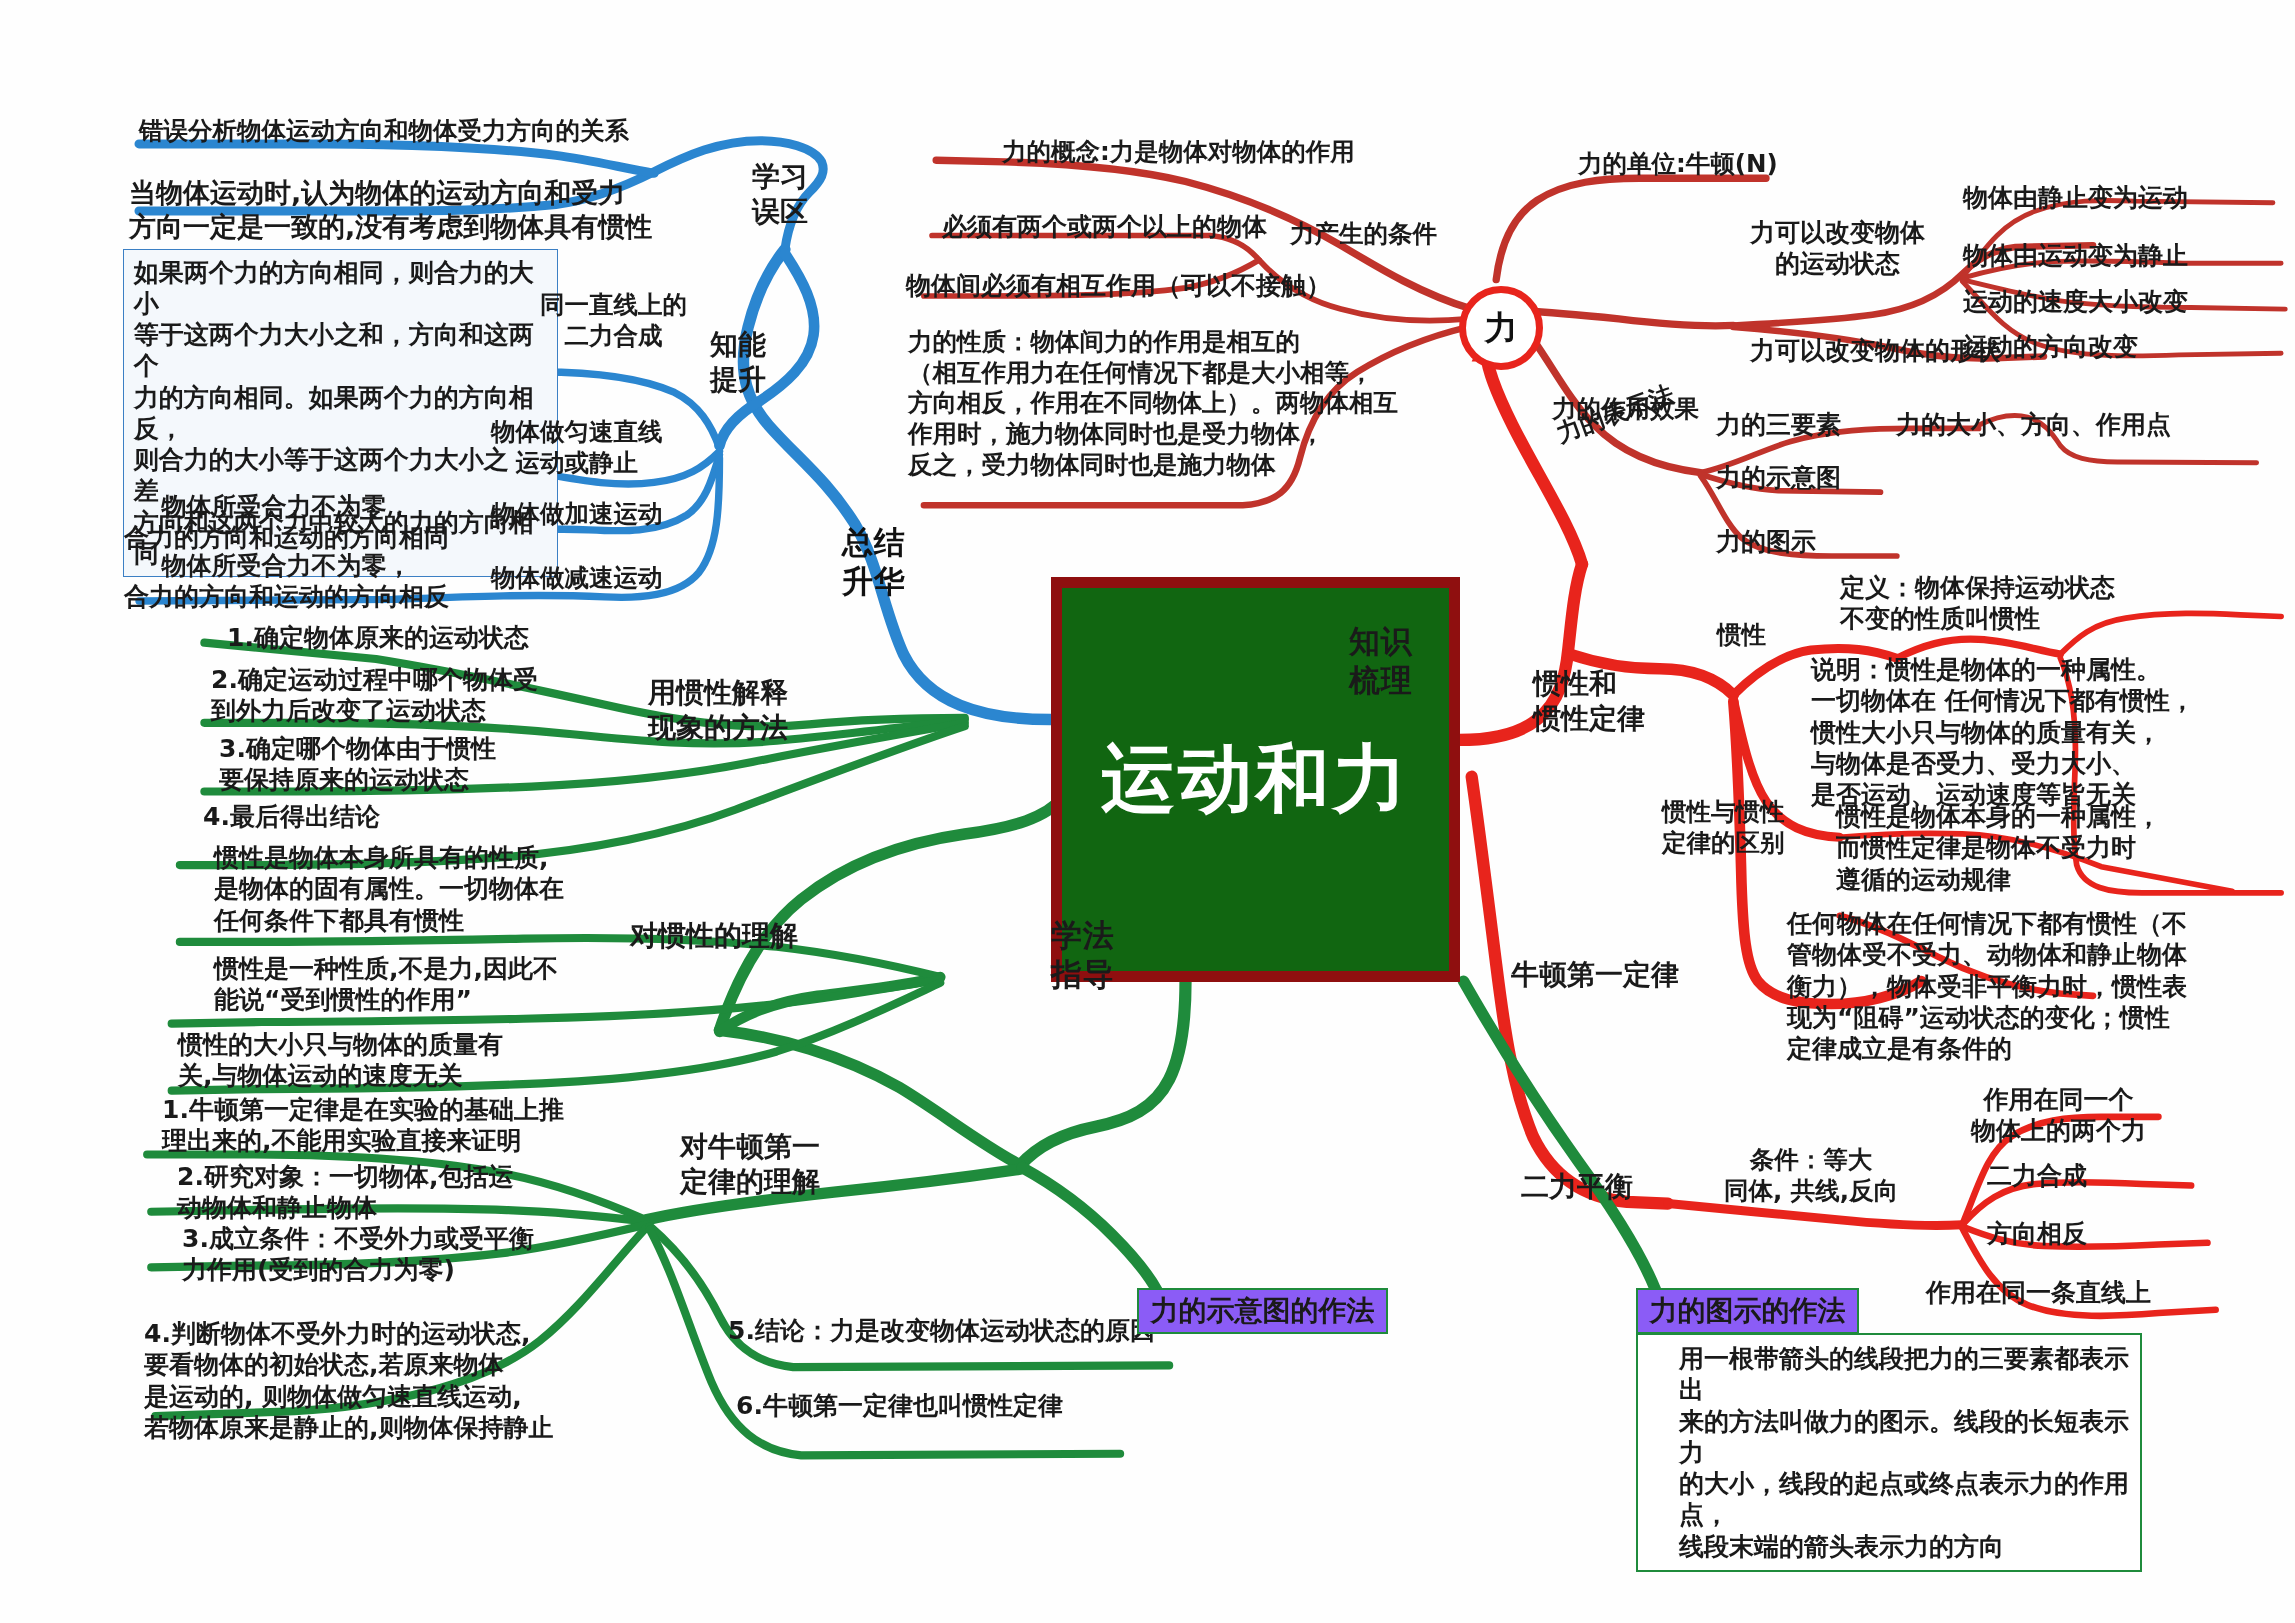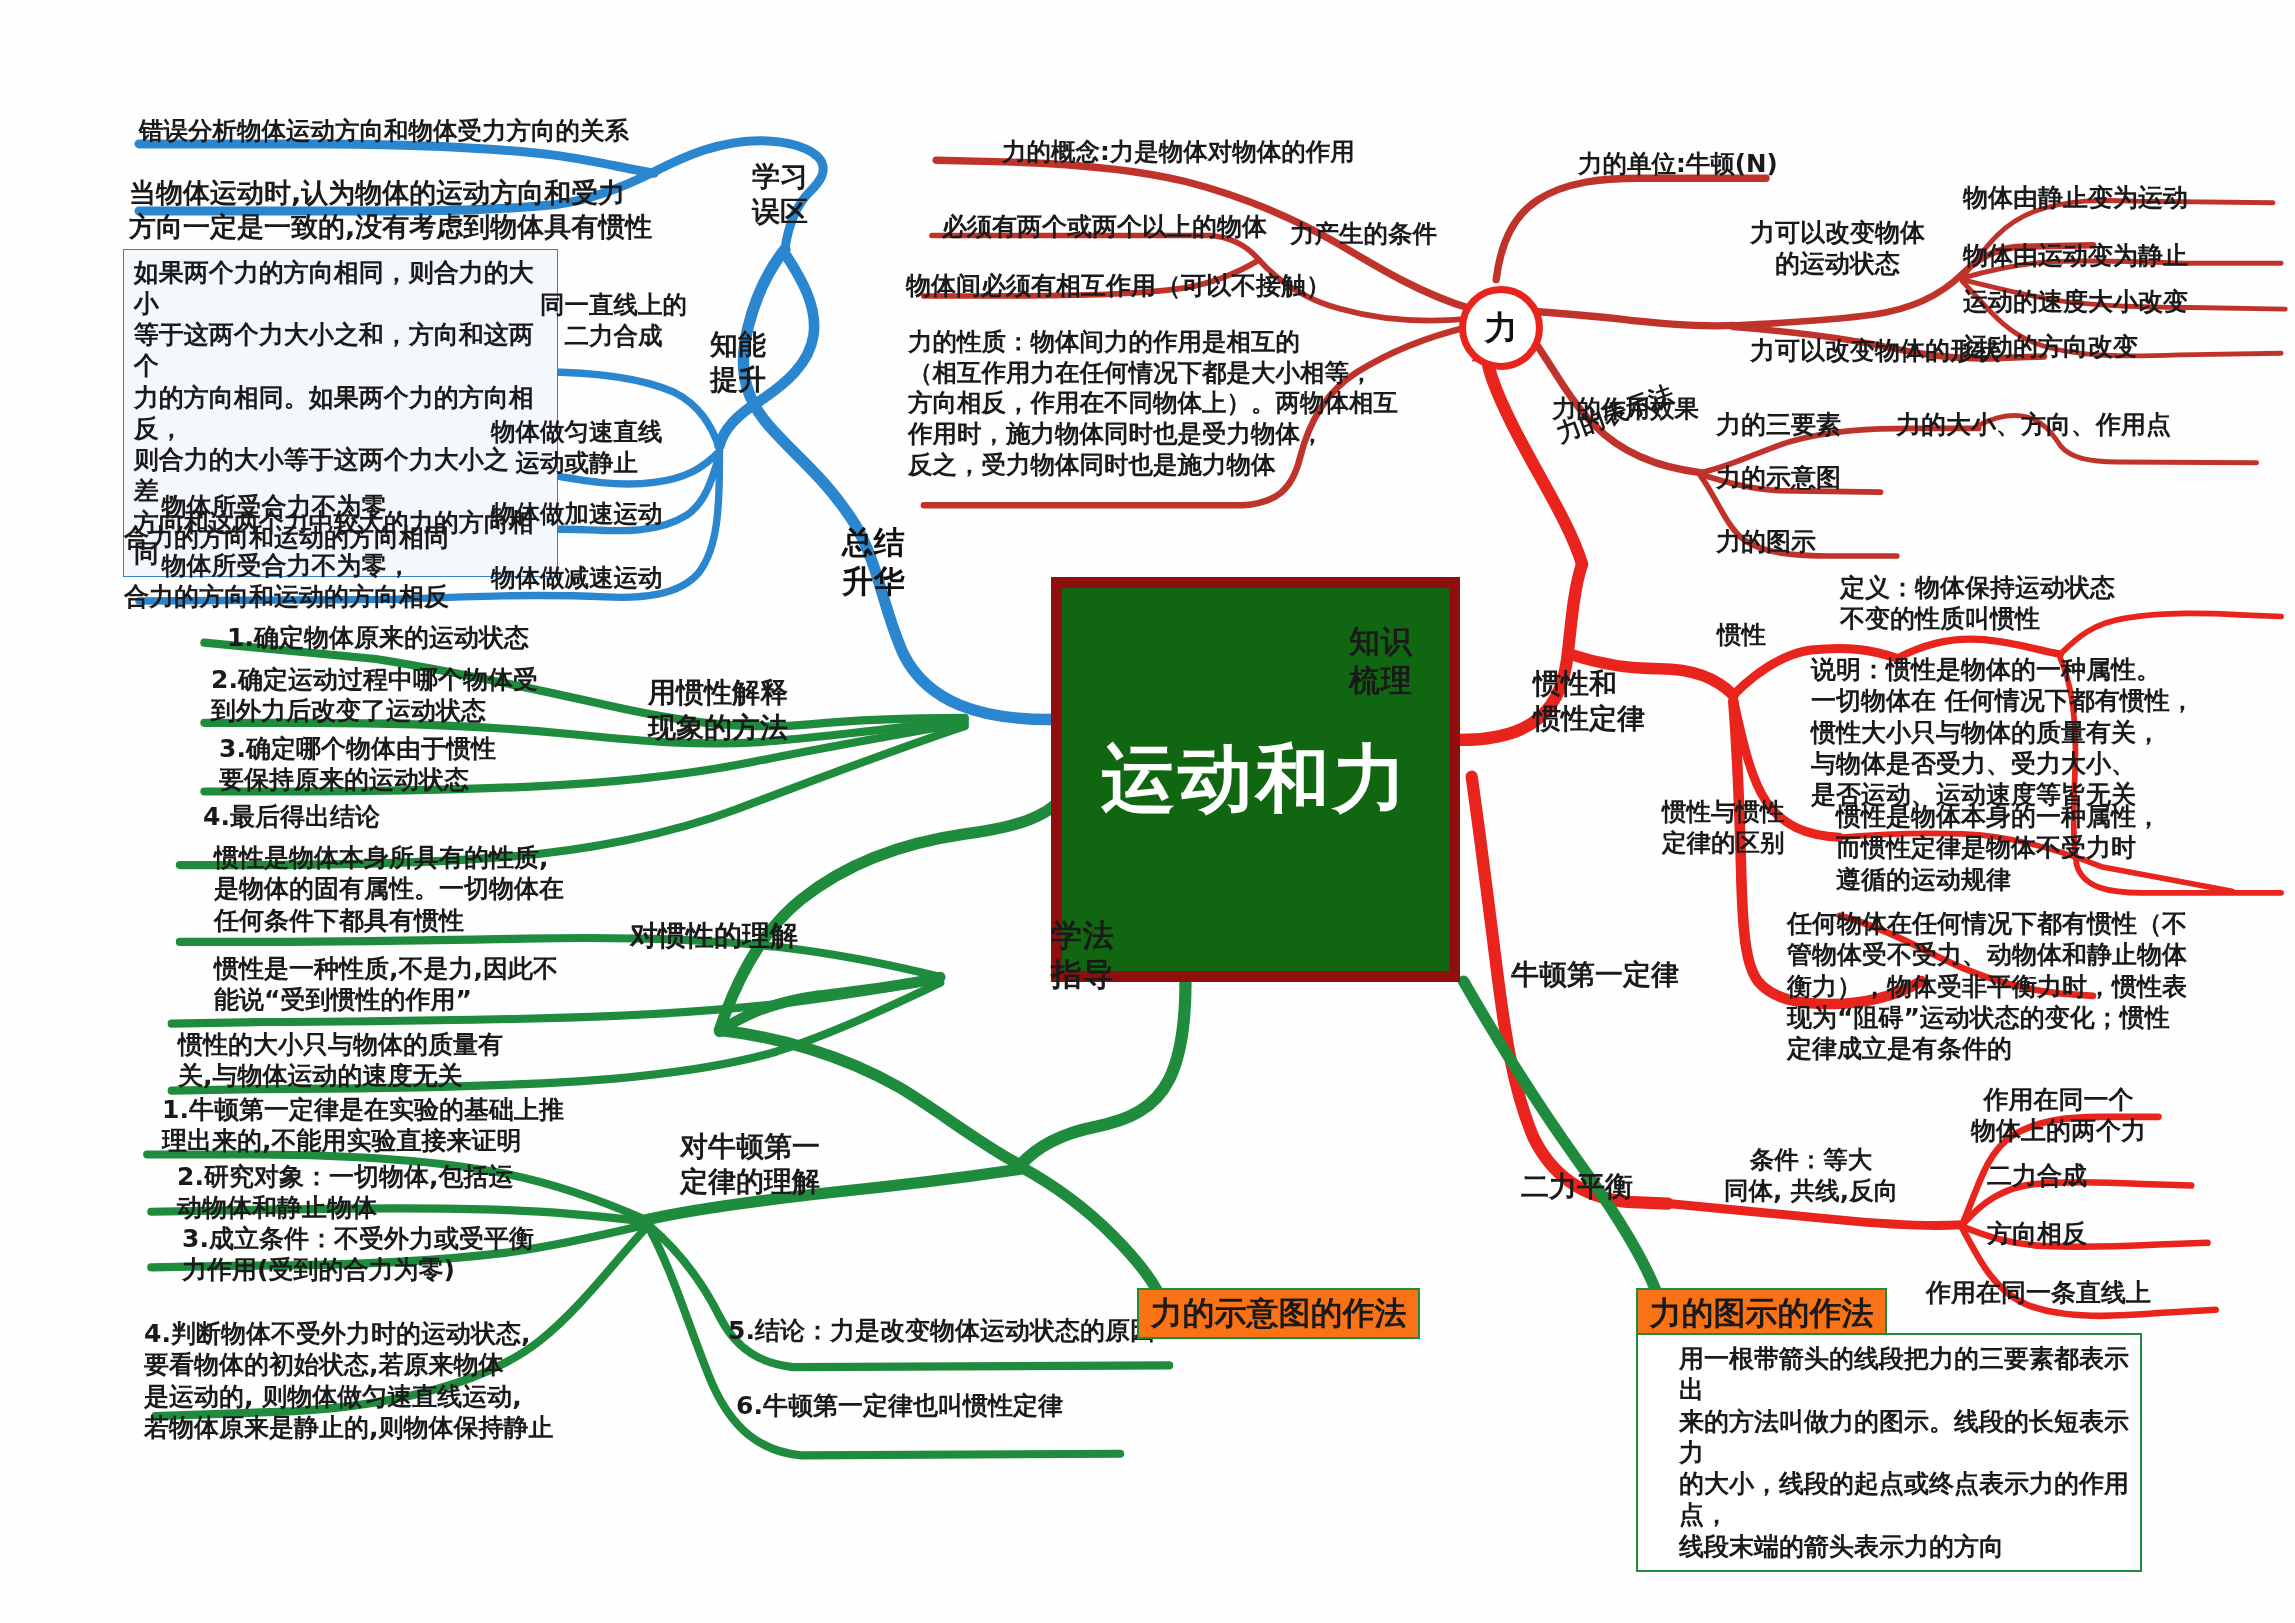--- a/index.html
+++ b/index.html
@@ -11,21 +11,21 @@
   .t-md{font-size:24.5px;font-weight:700;}
   .t-sm{font-size:25px;font-weight:700;}
   .branch{font-size:31px;font-weight:700;letter-spacing:0.8px;}
   .branch2{font-size:28px;font-weight:700;}
   .center-box{position:absolute;left:1051px;top:577px;width:409px;height:405px;
       background:#8f0f0f;padding:11.4px;box-sizing:border-box;}
   .center-inner{width:100%;height:100%;background:#116611;display:flex;align-items:center;justify-content:center;}
   .center-title{color:#fff;font-size:74px;font-weight:900;letter-spacing:3.3px;font-family:"DejaVu Sans",sans-serif;}
   .boxed-blue{border:1.6px solid #3b7fc4;background:#f4f8fc;padding:6.5px 9.8px;}
   .boxed-green{border:2.5px solid #1f8b3c;background:#fff;padding:8.2px 11.4px;}
-  .boxed-green-title{border:2.5px solid #1f8b3c;background:#f97316;padding:3.3px 11.4px;font-size:32px;font-weight:700;}
+  .boxed-green-title{border:2.5px solid #1f8b3c;background:#8b5cf6;padding:3.3px 11.4px;font-size:28px;font-weight:700;}
   .force-circle{position:absolute;left:1459px;top:286px;width:70px;height:70px;border-radius:50%;
       border:7.4px solid #e8241c;background:#fff;display:flex;align-items:center;justify-content:center;
       font-size:33px;font-weight:700;color:#111;}
 </style>
 </head>
 <body>
 
 <div id="stage">
 
   <svg id="links" viewBox="0 0 2807 1985">

